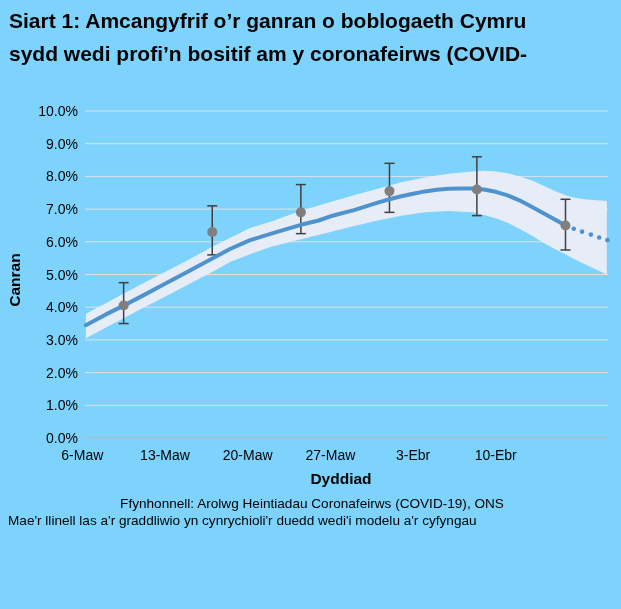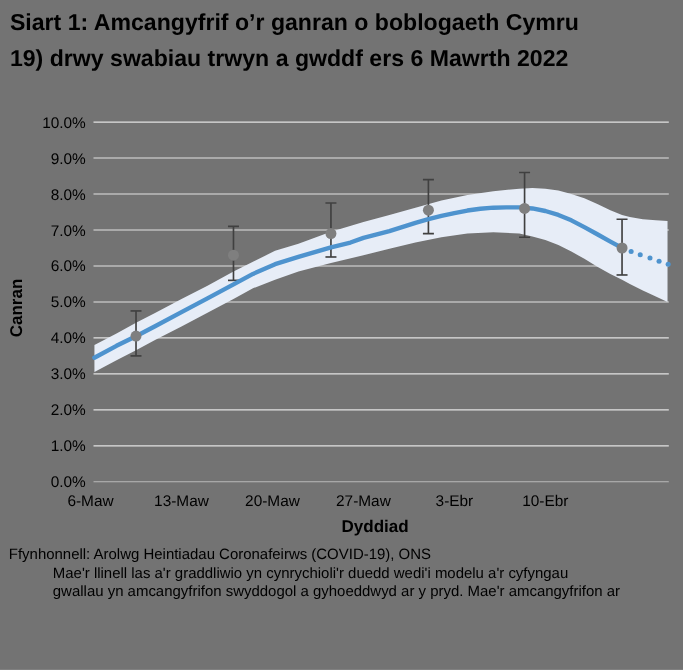--- a/index.html
+++ b/index.html
@@ -1,35 +1,35 @@
 <!DOCTYPE html>
 <html lang="cy"><head>
 <meta charset="utf-8">
 <style>
   html,body{margin:0;padding:0;background:#fff;}
   body{font-family:"Liberation Sans",sans-serif;color:#000;}
-  .page{position:relative;width:621px;height:609px;background:#737373;overflow:hidden;}
+  .page{position:relative;width:621px;height:609px;background:#7dd3fc;overflow:hidden;}
   .chart-title{
     position:absolute;left:9px;top:4px;width:602px;
     font-size:21px;line-height:33px;font-weight:bold;color:#000;
   }
   .chart-title div{white-space:nowrap;}
   .chart-svg{position:absolute;left:0;top:103px;}
   .footer{position:absolute;left:8px;top:495px;width:608px;font-size:13.6px;line-height:17px;color:#000;}
-  .footer p{margin:0;}
-  .footer .note div{white-space:nowrap;margin-left:40px;}
+  .footer p{margin:0;text-align:center;}
+  .footer .note div{white-space:nowrap;}
 </style>
 </head>
 <body>
 
 <div class="page">
 
   <div class="chart-title">
     <div>Siart 1: Amcangyfrif o’r ganran o boblogaeth Cymru</div>
-    <div>19) drwy swabiau trwyn a gwddf ers 6 Mawrth 2022</div>
+    <div>sydd wedi profi’n bositif am y coronafeirws (COVID-</div>
   </div>
 
   <svg id="chart" class="chart-svg" width="621" height="388" viewBox="0 0 621 388">
       <line x1="85" x2="608" y1="335" y2="335" stroke="#b8b8b8" stroke-width="1"></line>
       <text x="78" y="340" text-anchor="end" font-size="14" font-family="&quot;Liberation Sans&quot;,sans-serif" fill="#000000">0.0%</text>
       <line x1="85" x2="608" y1="302.3" y2="302.3" stroke="#e2e2e2" stroke-width="1"></line>
       <text x="78" y="307.3" text-anchor="end" font-size="14" font-family="&quot;Liberation Sans&quot;,sans-serif" fill="#000000">1.0%</text>
       <line x1="85" x2="608" y1="269.6" y2="269.6" stroke="#e2e2e2" stroke-width="1"></line>
       <text x="78" y="274.6" text-anchor="end" font-size="14" font-family="&quot;Liberation Sans&quot;,sans-serif" fill="#000000">2.0%</text>
       <line x1="85" x2="608" y1="236.89999999999998" y2="236.89999999999998" stroke="#e2e2e2" stroke-width="1"></line>
@@ -86,17 +86,16 @@
       <circle cx="300.859" cy="109.36999999999998" r="5" fill="#7f7f7f"></circle>
       <circle cx="389.464" cy="88.11499999999998" r="5" fill="#7f7f7f"></circle>
       <circle cx="476.8876" cy="86.47999999999999" r="5" fill="#7f7f7f"></circle>
       <circle cx="565.4925999999999" cy="122.44999999999999" r="5" fill="#7f7f7f"></circle>
     </svg>
 
   <div class="footer">
     <p>Ffynhonnell: Arolwg Heintiadau Coronafeirws (COVID-19), ONS</p>
     <div class="note">
       <div>Mae'r llinell las a'r graddliwio yn cynrychioli'r duedd wedi'i modelu a'r cyfyngau</div>
-      <div>gwallau yn amcangyfrifon swyddogol a gyhoeddwyd ar y pryd. Mae'r amcangyfrifon ar</div>
     </div>
   </div>
 
 </div>
 
 </body></html>

